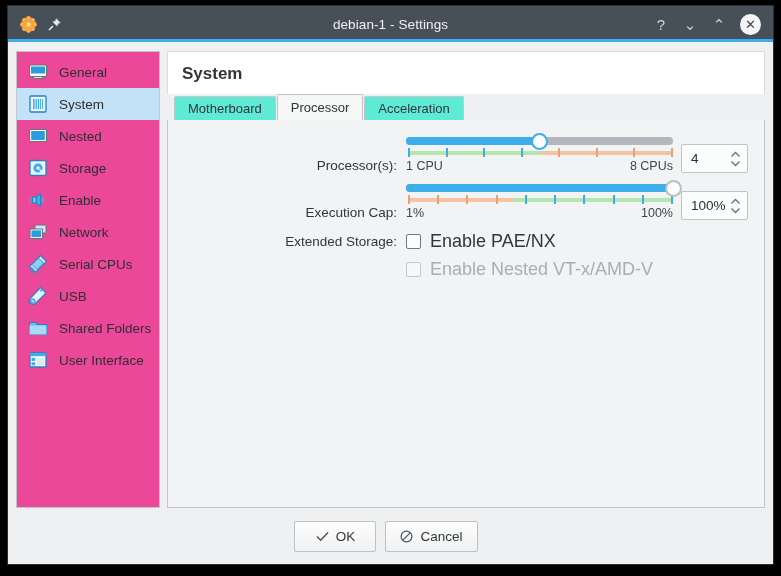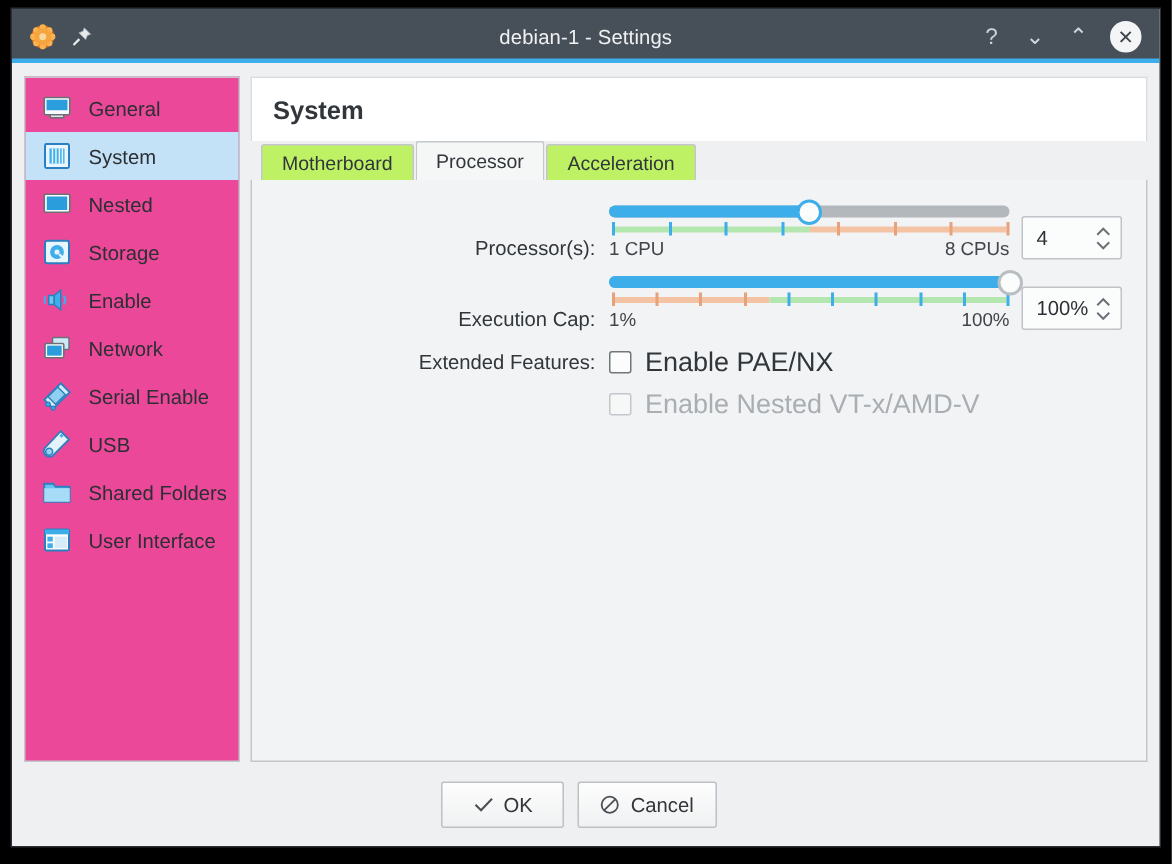--- a/index.html
+++ b/index.html
@@ -167,21 +167,21 @@
     flex: 0 0 auto;
     position: relative;
     z-index: 2;
   }
   .tab {
     height: 24px;
     line-height: 24px;
     padding: 0 13px;
     font-size: 13px;
     color: #31363b;
-    background: #bef264;
+    background: #5eead4;
     border: 1px solid #c3c7cb;
     border-bottom: none;
     box-sizing: border-box;
     margin-right: 1px;
     border-radius: 2px 2px 0 0;
     cursor: default;
     white-space: nowrap;
   }
   .tab.active {
     background: #f5f6f6;
@@ -499,21 +499,21 @@
 
         <div class="nav-item">
           <span class="nav-ico">
             <svg width="22" height="22" viewBox="0 0 22 22">
               <path d="M13.5 2.5 L19.5 8.5 L8.5 19.5 L2.5 13.5 Z" fill="#d6ecfa" stroke="#2a7fc0" stroke-width="1.2"></path>
               <path d="M11.5 5 L16.5 10 L10 16.5 L5 11.5 Z" fill="#8fd0f0" stroke="#2a7fc0" stroke-width="0.9"></path>
               <circle cx="5" cy="16.5" r="1.5" fill="#3daee9" stroke="#2a7fc0" stroke-width="0.8"></circle>
               <circle cx="8.5" cy="19" r="1.3" fill="#3daee9" stroke="#2a7fc0" stroke-width="0.8"></circle>
             </svg>
           </span>
-          <span class="nav-label">Serial Enable</span>
+          <span class="nav-label">Serial CPUs</span>
         </div>
 
         <div class="nav-item">
           <span class="nav-ico">
             <svg width="22" height="22" viewBox="0 0 22 22">
               <path d="M13.5 2.5 L19 8 L8 19 A3.8 3.8 0 0 1 2.8 13.8 Z" fill="#e4f2fb" stroke="#2a7fc0" stroke-width="1.2"></path>
               <circle cx="5.8" cy="16.2" r="2.3" fill="#9ad5f2" stroke="#2a7fc0" stroke-width="1"></circle>
               <rect x="13" y="4.5" width="2" height="2" fill="#3daee9" transform="rotate(45 14 5.5)"></rect>
             </svg>
           </span>
@@ -631,21 +631,21 @@
                     <path d="M1.5 5.5 L5.5 1.5 L9.5 5.5" fill="none" stroke="#6a7076" stroke-width="1.3"></path>
                   </svg>
                 <svg width="11" height="7" viewBox="0 0 11 7">
                     <path d="M1.5 1.5 L5.5 5.5 L9.5 1.5" fill="none" stroke="#6a7076" stroke-width="1.3"></path>
                   </svg>
               </span>
             </div>
           </div>
 
           <div class="cb-row" style="margin-top:11px">
-            <div class="cb-label-left">Extended Features:</div>
+            <div class="cb-label-left">Extended Storage:</div>
             <div class="checkbox"></div>
             <div class="cb-text">Enable PAE/NX</div>
           </div>
 
           <div class="cb-row">
             <div class="cb-label-left"></div>
             <div class="checkbox disabled"></div>
             <div class="cb-text disabled">Enable Nested VT-x/AMD-V</div>
           </div>
 

